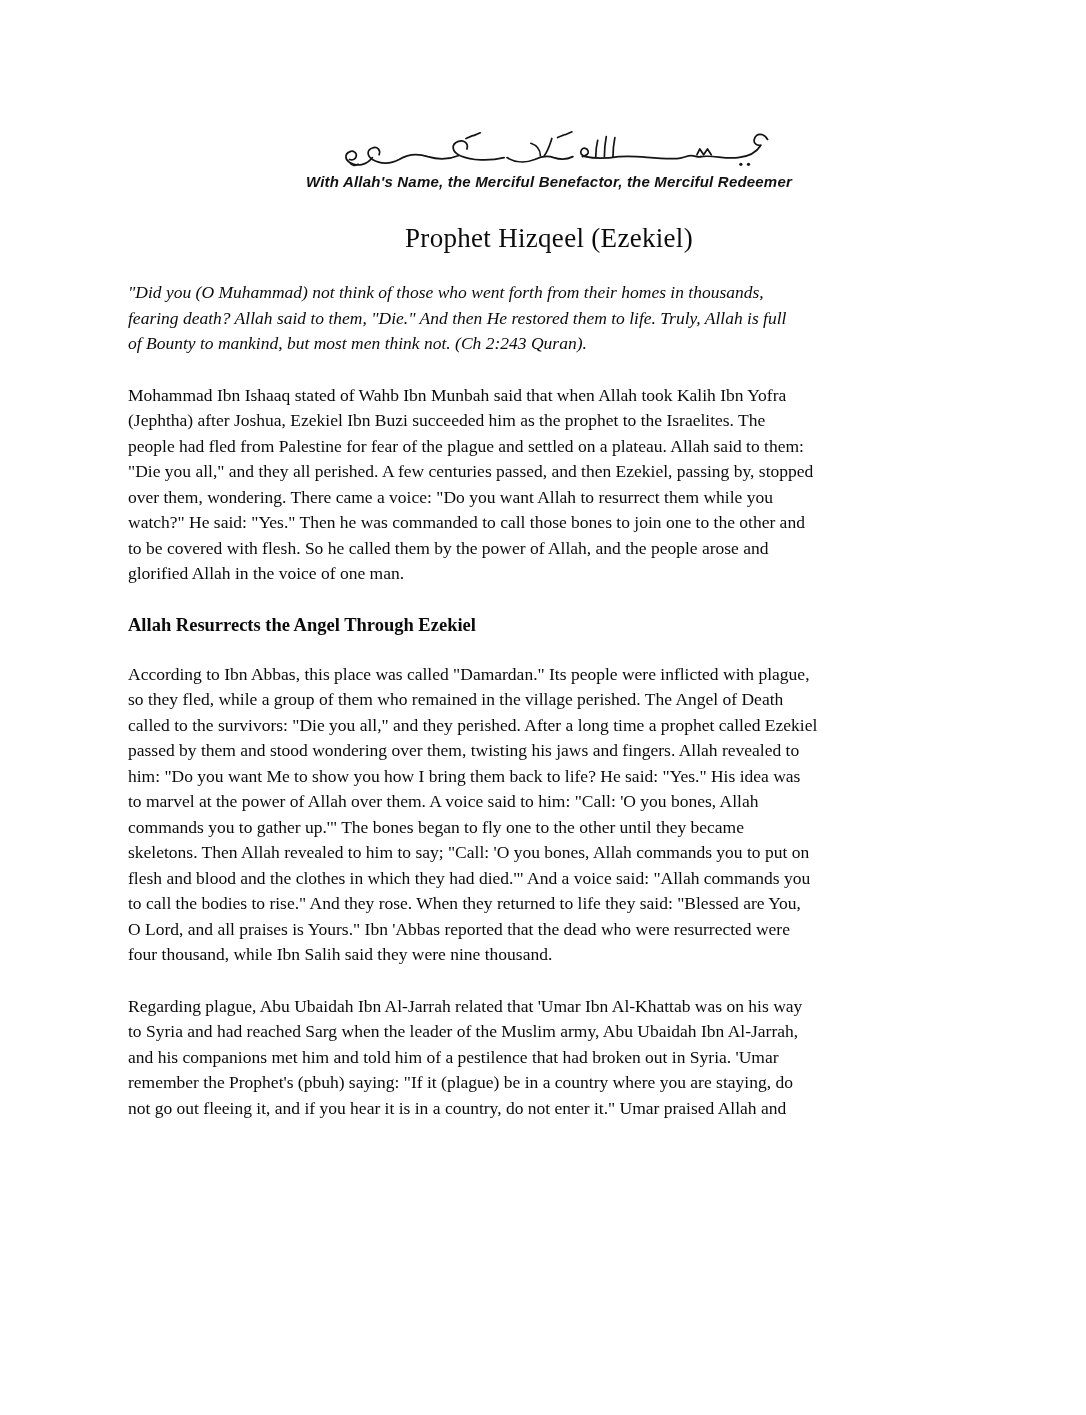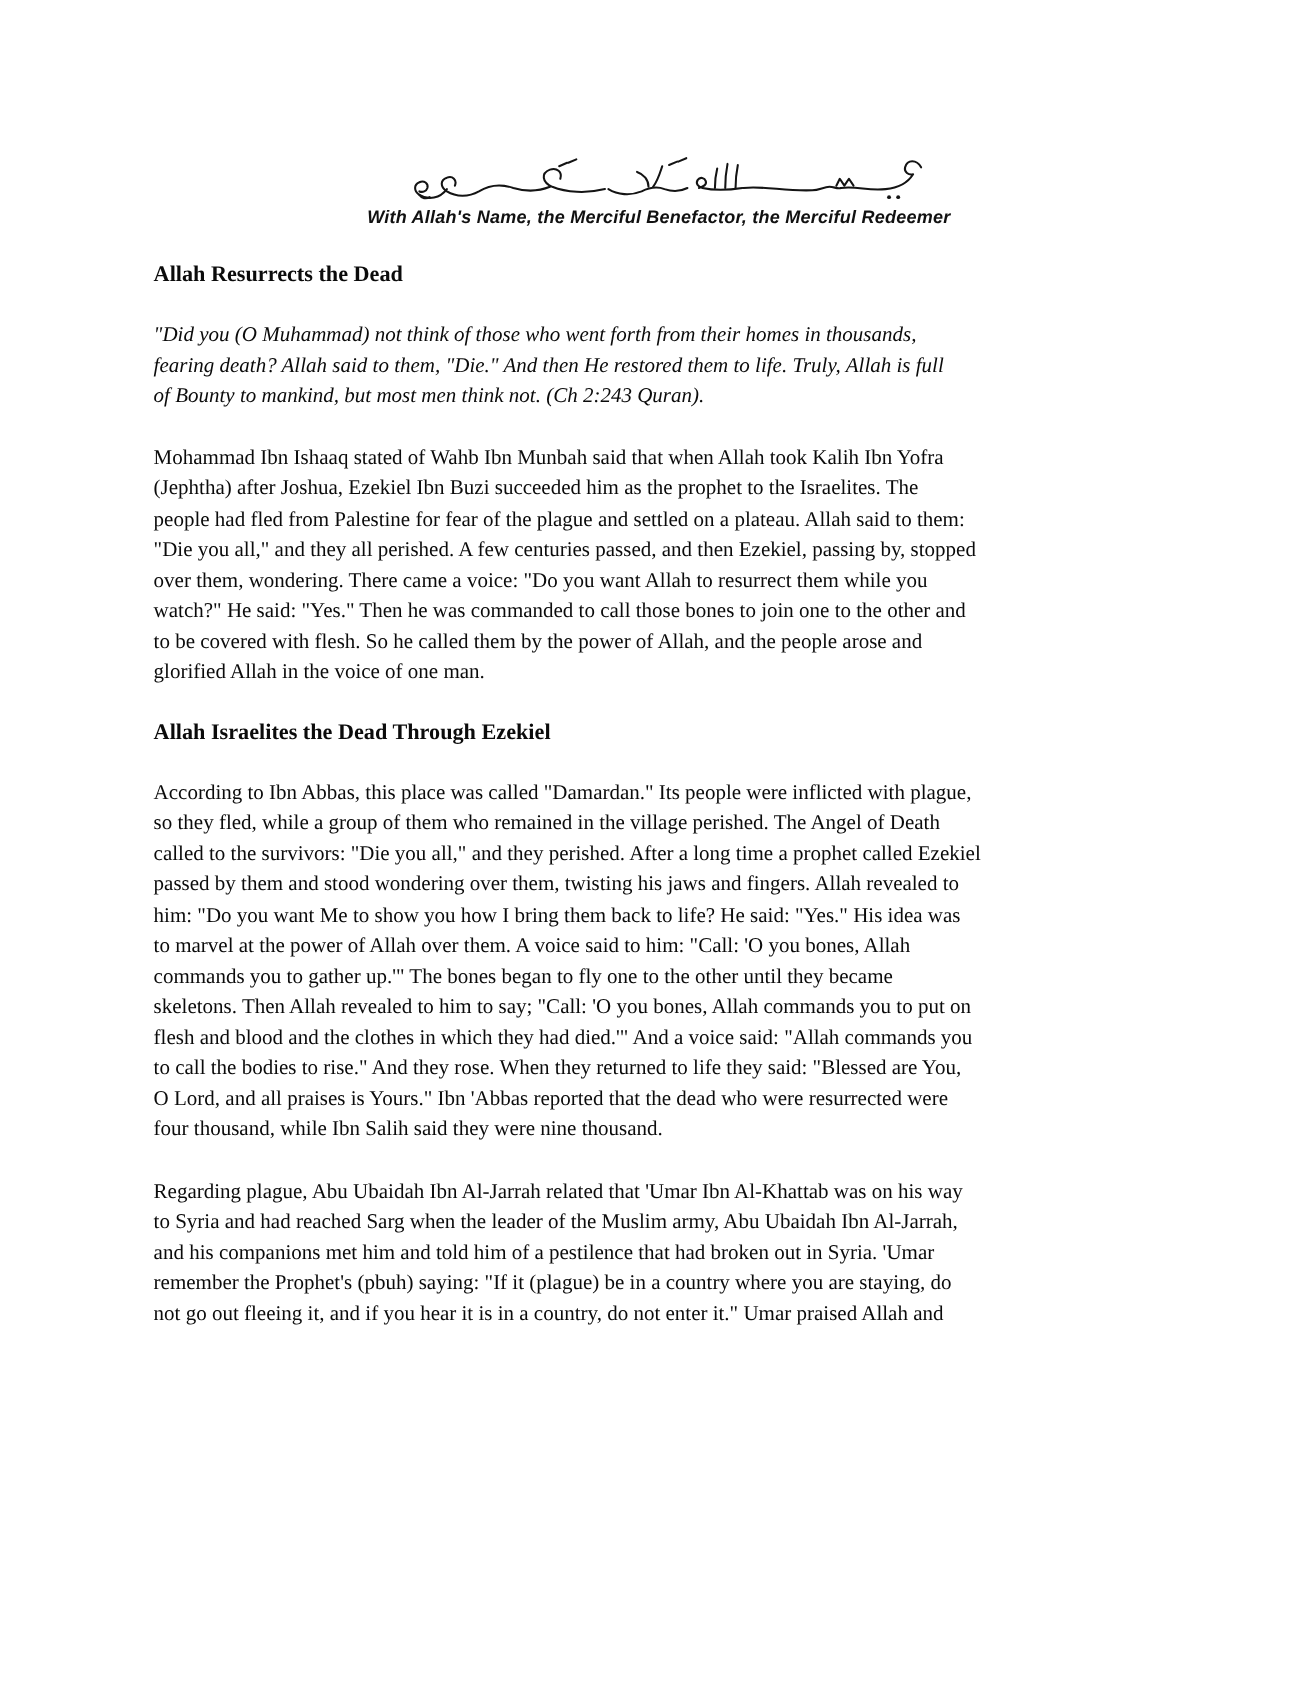--- a/index.html
+++ b/index.html
@@ -95,38 +95,38 @@
 
           <path d="M140,29 c-10,4 -22,4 -32,1 c-12,-4 -22,-2 -30,3 c-9,5 -20,5 -28,0 c-6,-4 -6,-10 0,-12 c5,-2 9,2 7,7"></path>
           <path d="M156,8 l7,-3 M148,11 l7,-3"></path>
           <path d="M50,31 c-6,8 -16,10 -24,5 c-5,-3 -5,-9 0,-11 c4,-2 8,1 7,5 c-1,3 -4,4 -7,3"></path>
           <path d="M26,36 c2,3 6,4 9,2"></path>
         </g>
       </svg>
       <div class="bismillah-caption">With Allah's Name, the Merciful Benefactor, the Merciful Redeemer</div>
     </div>
 
+    <h1 class="doc-title">Prophet Hizqeel (Ezekiel)</h1>
 
     <section>
-      <h2 class="section-heading">Allah Resurrects the Dead</h2>
       <p class="body-text quote-text">"Did you (O Muhammad) not think of those who went forth from their homes in thousands,
 fearing death? Allah said to them, "Die." And then He restored them to life. Truly, Allah is full
 of Bounty to mankind, but most men think not. (Ch 2:243 Quran).</p>
       <p class="body-text">Mohammad Ibn Ishaaq stated of Wahb Ibn Munbah said that when Allah took Kalih Ibn Yofra
 (Jephtha) after Joshua, Ezekiel Ibn Buzi succeeded him as the prophet to the Israelites. The
 people had fled from Palestine for fear of the plague and settled on a plateau. Allah said to them:
 "Die you all," and they all perished. A few centuries passed, and then Ezekiel, passing by, stopped
 over them, wondering. There came a voice: "Do you want Allah to resurrect them while you
 watch?" He said: "Yes." Then he was commanded to call those bones to join one to the other and
 to be covered with flesh. So he called them by the power of Allah, and the people arose and
 glorified Allah in the voice of one man.</p>
     </section>
 
     <section>
-      <h2 class="section-heading">Allah Israelites the Dead Through Ezekiel</h2>
+      <h2 class="section-heading">Allah Resurrects the Angel Through Ezekiel</h2>
       <p class="body-text">According to Ibn Abbas, this place was called "Damardan." Its people were inflicted with plague,
 so they fled, while a group of them who remained in the village perished. The Angel of Death
 called to the survivors: "Die you all," and they perished. After a long time a prophet called Ezekiel
 passed by them and stood wondering over them, twisting his jaws and fingers. Allah revealed to
 him: "Do you want Me to show you how I bring them back to life? He said: "Yes." His idea was
 to marvel at the power of Allah over them. A voice said to him: "Call: 'O you bones, Allah
 commands you to gather up.'" The bones began to fly one to the other until they became
 skeletons. Then Allah revealed to him to say; "Call: 'O you bones, Allah commands you to put on
 flesh and blood and the clothes in which they had died.'" And a voice said: "Allah commands you
 to call the bodies to rise." And they rose. When they returned to life they said: "Blessed are You,

